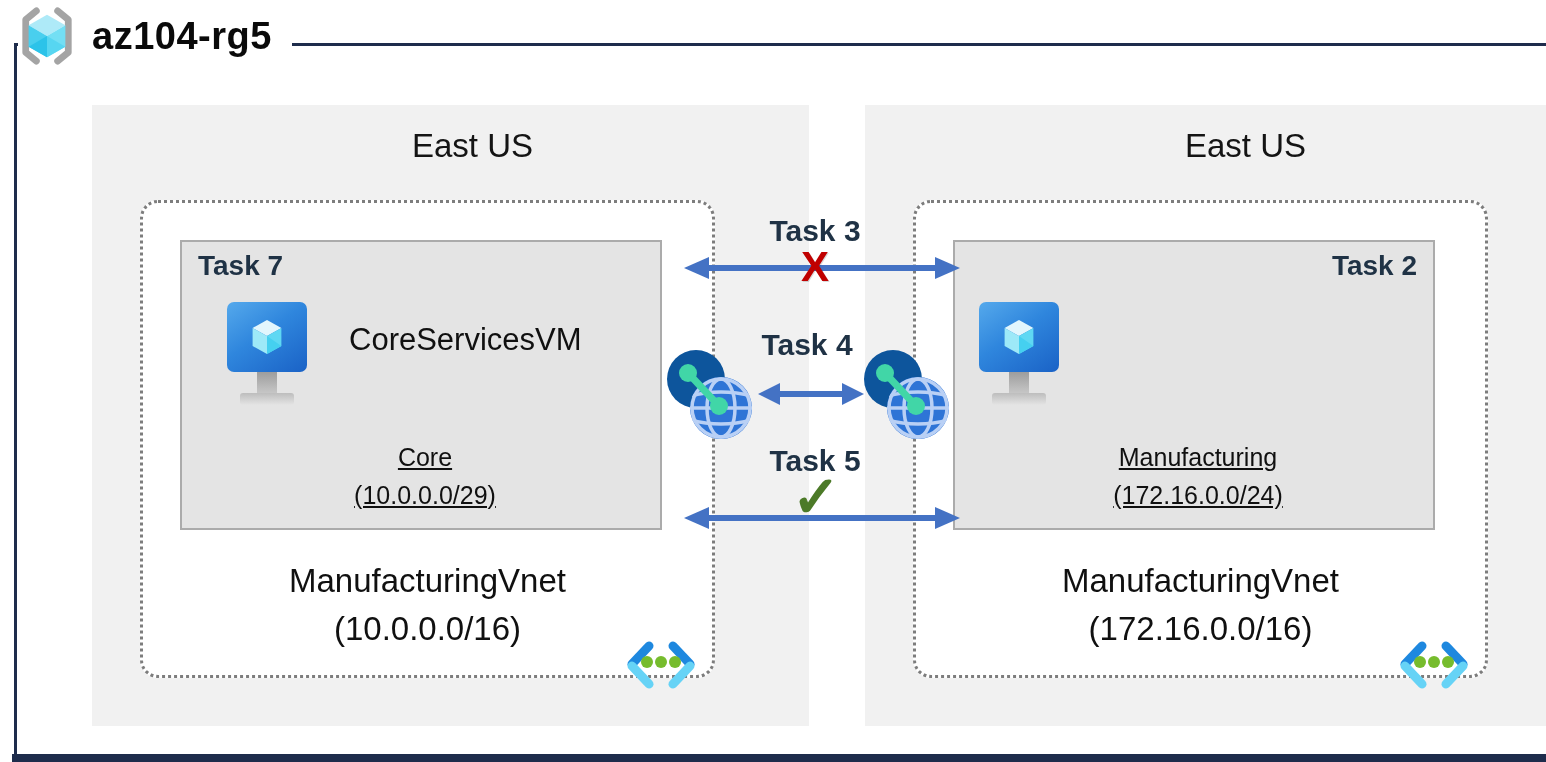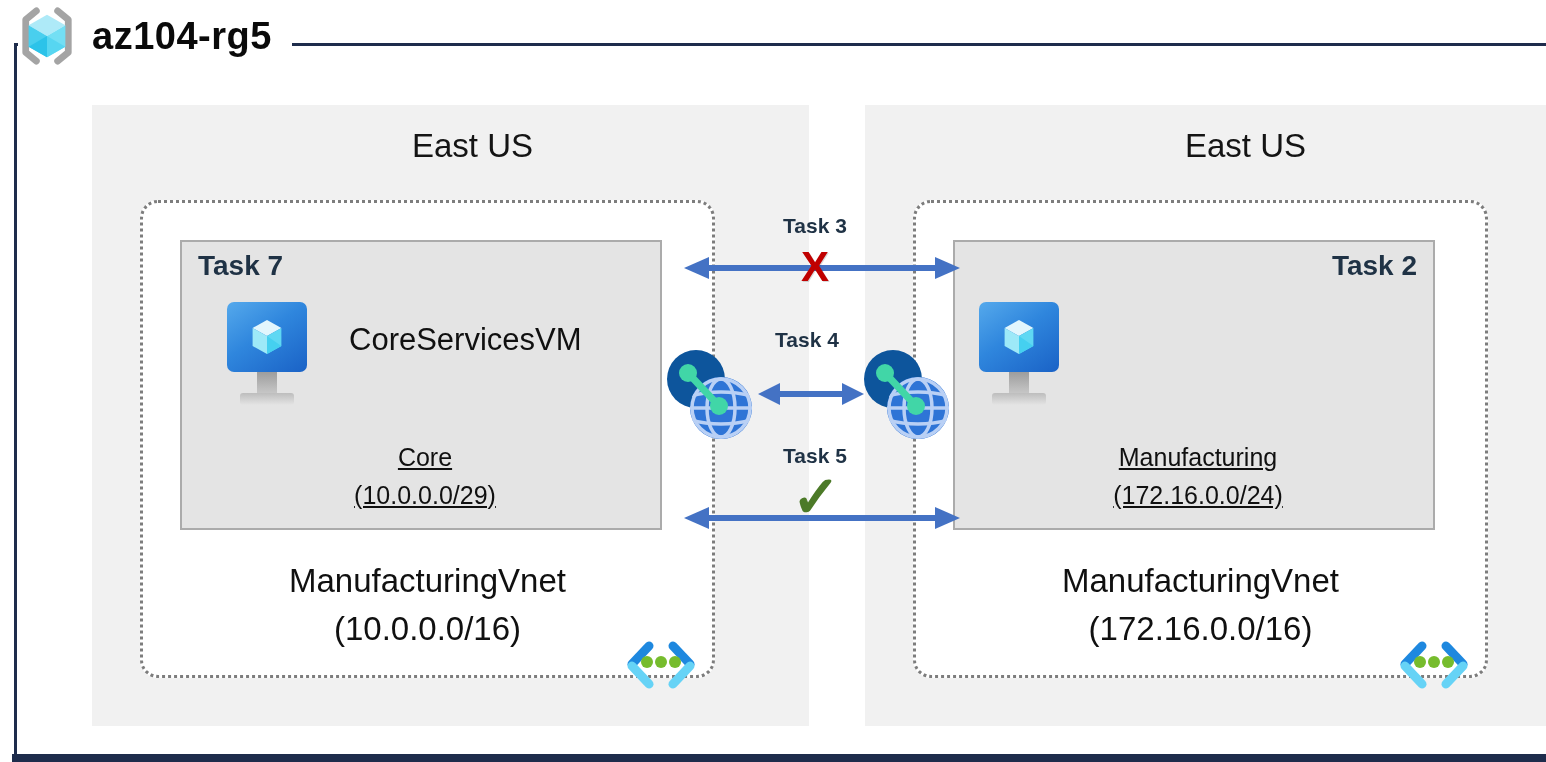--- a/index.html
+++ b/index.html
@@ -38,21 +38,21 @@
     display:flex;align-items:center;justify-content:center;}
   .vm-neck{width:20px;height:22px;margin:0 auto;background:linear-gradient(180deg,#9d9d9d,#c8c8c8);}
   .vm-base{width:54px;height:12px;margin:-1px auto 0;border-radius:3px;
     background:linear-gradient(180deg,#bdbdbd,#e4e4e4);}
   .subnet-label{position:absolute;left:8px;right:0;bottom:14px;text-align:center;
     font-size:25px;color:#101010;line-height:1.5;text-decoration:underline;}
   .vnet-label{position:absolute;left:0;right:0;bottom:22px;text-align:center;
     font-size:33px;color:#101010;line-height:1.45;}
   .vnet-icon{position:absolute;right:14px;bottom:-18px;width:74px;height:54px;}
   
-  .conn-label{position:absolute;width:220px;text-align:center;font-size:21px;font-weight:700;color:#1f3245;}
+  .conn-label{position:absolute;width:220px;text-align:center;font-size:30px;font-weight:700;color:#1f3245;}
   .conn-label.t3{left:693px;top:214px;}
   .conn-label.t4{left:685px;top:328px;}
   .conn-label.t5{left:693px;top:444px;}
   .arrow{position:absolute;}
   .arrow.a3{left:670px;top:252px;}
   .arrow.a4{left:744px;top:378px;}
   .arrow.a5{left:670px;top:502px;}
   .marker-x{position:absolute;left:778px;top:246px;width:50px;text-align:center;
     font-size:42px;font-weight:800;color:#c00000;line-height:1;text-shadow:1px 1px 0 rgba(0,0,0,0.15);}
   .marker-check{position:absolute;left:772px;top:468px;width:64px;text-align:center;

